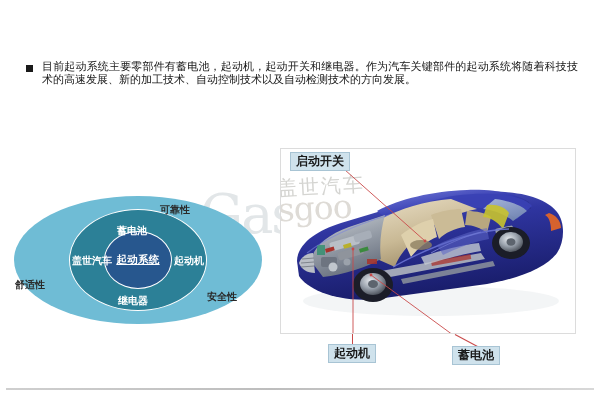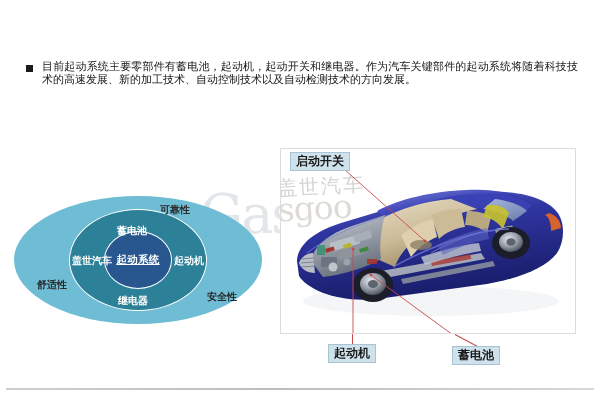--- a/index.html
+++ b/index.html
@@ -197,21 +197,21 @@
   .lbl {
     position: absolute;
     font-size: 10px;
     font-weight: bold;
     white-space: nowrap;
   }
   .lbl-outer { color: #2a2a2a; }
   .lbl-mid { color: #ffffff; }
 
   #lbl-kekao   { left: 146px; top: 7px; }
-  #lbl-shushi  { left: 23px;  top: 82px; }
+  #lbl-shushi  { left: 1px;  top: 82px; }
   #lbl-anquan  { left: 193px; top: 94px; }
   #lbl-xudianchi { left: 103px; top: 28px; }
   #lbl-qidongkaiguan { left: 58px; top: 58px; }
   #lbl-qidongji { left: 160px; top: 58px; }
   #lbl-jidianqi { left: 104px; top: 98px; }
 
   
   #car-panel {
     position: absolute;
     left: 280px; top: 148px;

